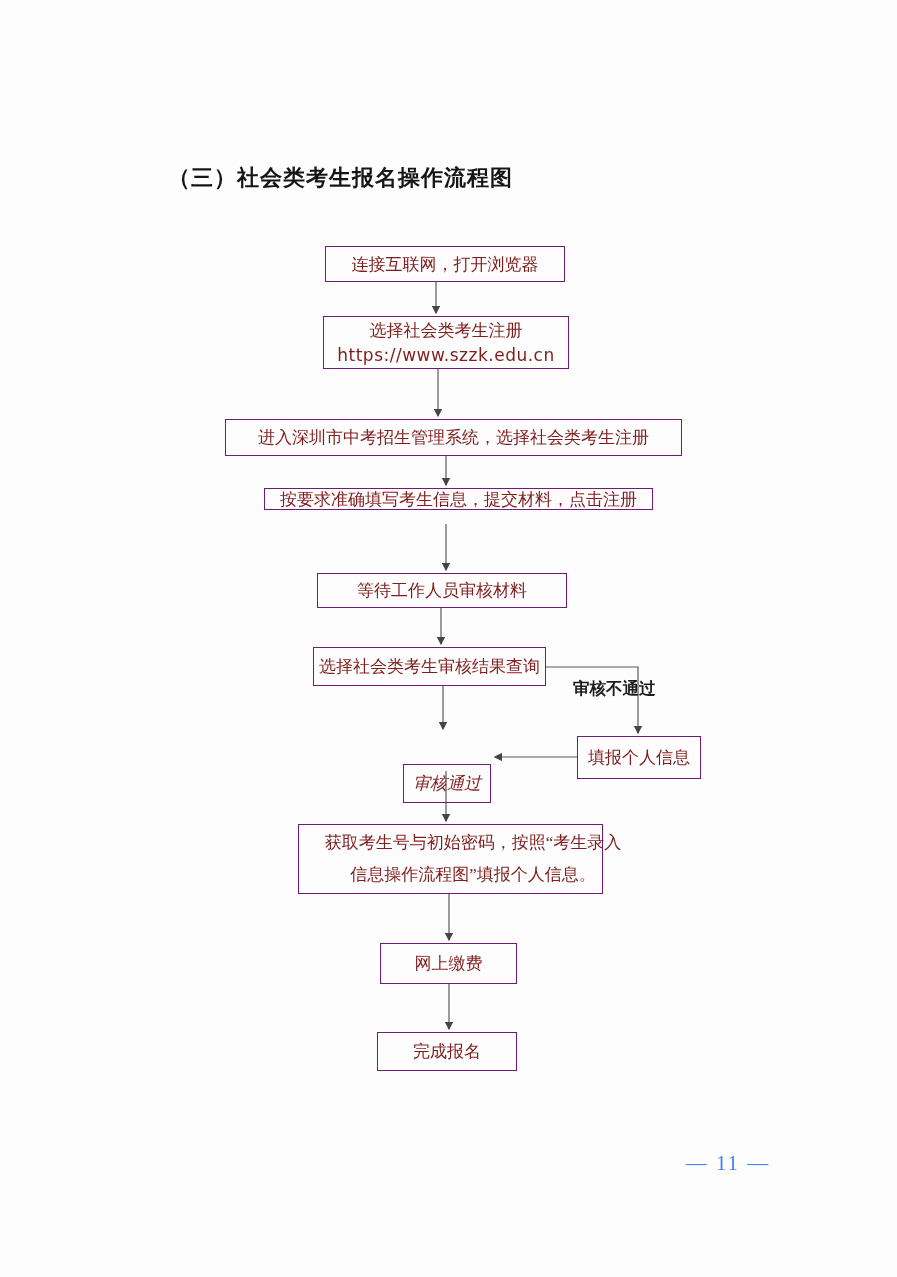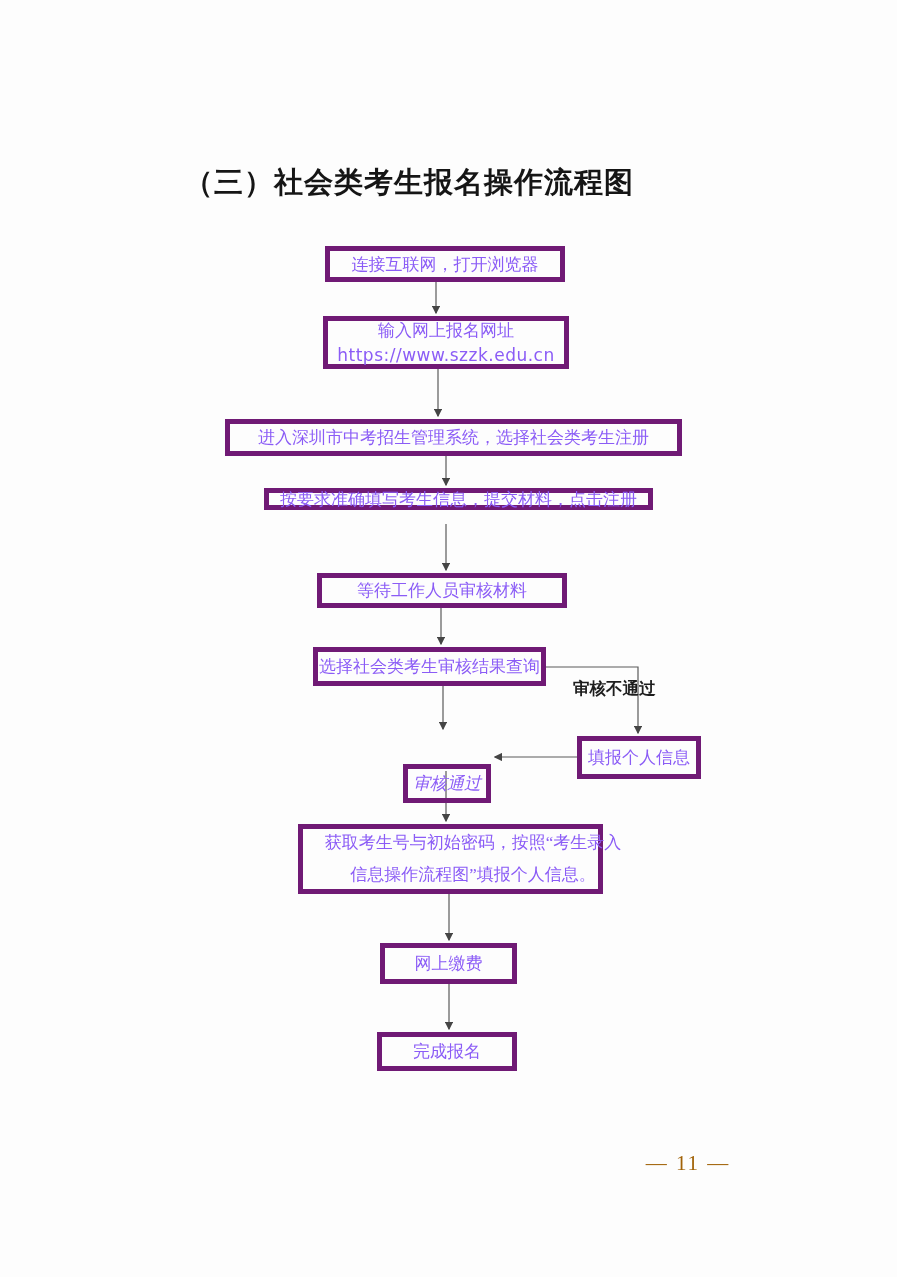--- a/index.html
+++ b/index.html
@@ -11,49 +11,49 @@
     position: relative;
     width: 897px;
     height: 1277px;
     background: #fdfdfd;
     overflow: hidden;
     font-family: "Liberation Serif", "DejaVu Serif", serif;
     color: #242424;
   }
   .title {
     position: absolute;
-    left: 184px;
+    left: 168px;
     top: 163px;
     margin: 0;
-    font-size: 29px;
+    font-size: 22px;
     font-weight: 700;
     letter-spacing: 1px;
     color: #151515;
     white-space: nowrap;
   }
   .connectors {
     position: absolute;
     left: 0;
     top: 0;
     width: 897px;
     height: 1277px;
   }
   .node {
     position: absolute;
     box-sizing: border-box;
-    border: 5px solid #701a75;
+    border: 1px solid #701a75;
     background: rgba(255,255,255,0.0);
     display: flex;
     flex-direction: column;
     align-items: center;
     justify-content: center;
     text-align: center;
     font-size: 17px;
     line-height: 25px;
-    color: #8b5cf6;
+    color: #7f1d1d;
     white-space: nowrap;
   }
   .node .url-line {
     font-family: "DejaVu Sans", "Liberation Sans", sans-serif;
     font-size: 17px;
     letter-spacing: 0.5px;
   }
   .node.big-note {
     line-height: 32px;
     padding-left: 45px;
@@ -63,26 +63,26 @@
     left: 573px;
     top: 642px;
     font-size: 16.5px;
     font-weight: 700;
     color: #1d1d1d;
     white-space: nowrap;
     margin-top: 36px;
   }
   .page-number {
     position: absolute;
-    left: 628px;
+    left: 668px;
     top: 1151px;
     width: 120px;
     text-align: center;
     font-size: 21px;
-    color: #a16207;
+    color: #3b82f6;
     letter-spacing: 2px;
     white-space: nowrap;
   }
 
   
   #n1  { left: 325px; top: 246px; width: 240px; height: 36px; }
   #n2  { left: 323px; top: 316px; width: 246px; height: 53px; }
   #n3  { left: 225px; top: 419px; width: 457px; height: 37px; }
   #n4  { left: 264px; top: 488px; width: 389px; height: 22px; }
   #n5  { left: 317px; top: 573px; width: 250px; height: 35px; }
@@ -130,21 +130,21 @@
 
       <line x1="449" y1="984" x2="449" y2="1029" marker-end="url(#arrow)"></line>
     </g>
   </svg>
 
   <div class="node" id="n1">
     <span>连接互联网，打开浏览器</span>
   </div>
 
   <div class="node" id="n2">
-    <span>输入网上报名网址</span>
+    <span>选择社会类考生注册</span>
     <span class="url-line">https://www.szzk.edu.cn</span>
   </div>
 
   <div class="node" id="n3">
     <span>进入深圳市中考招生管理系统，选择社会类考生注册</span>
   </div>
 
   <div class="node" id="n4">
     <span>按要求准确填写考生信息，提交材料，点击注册</span>
   </div>

